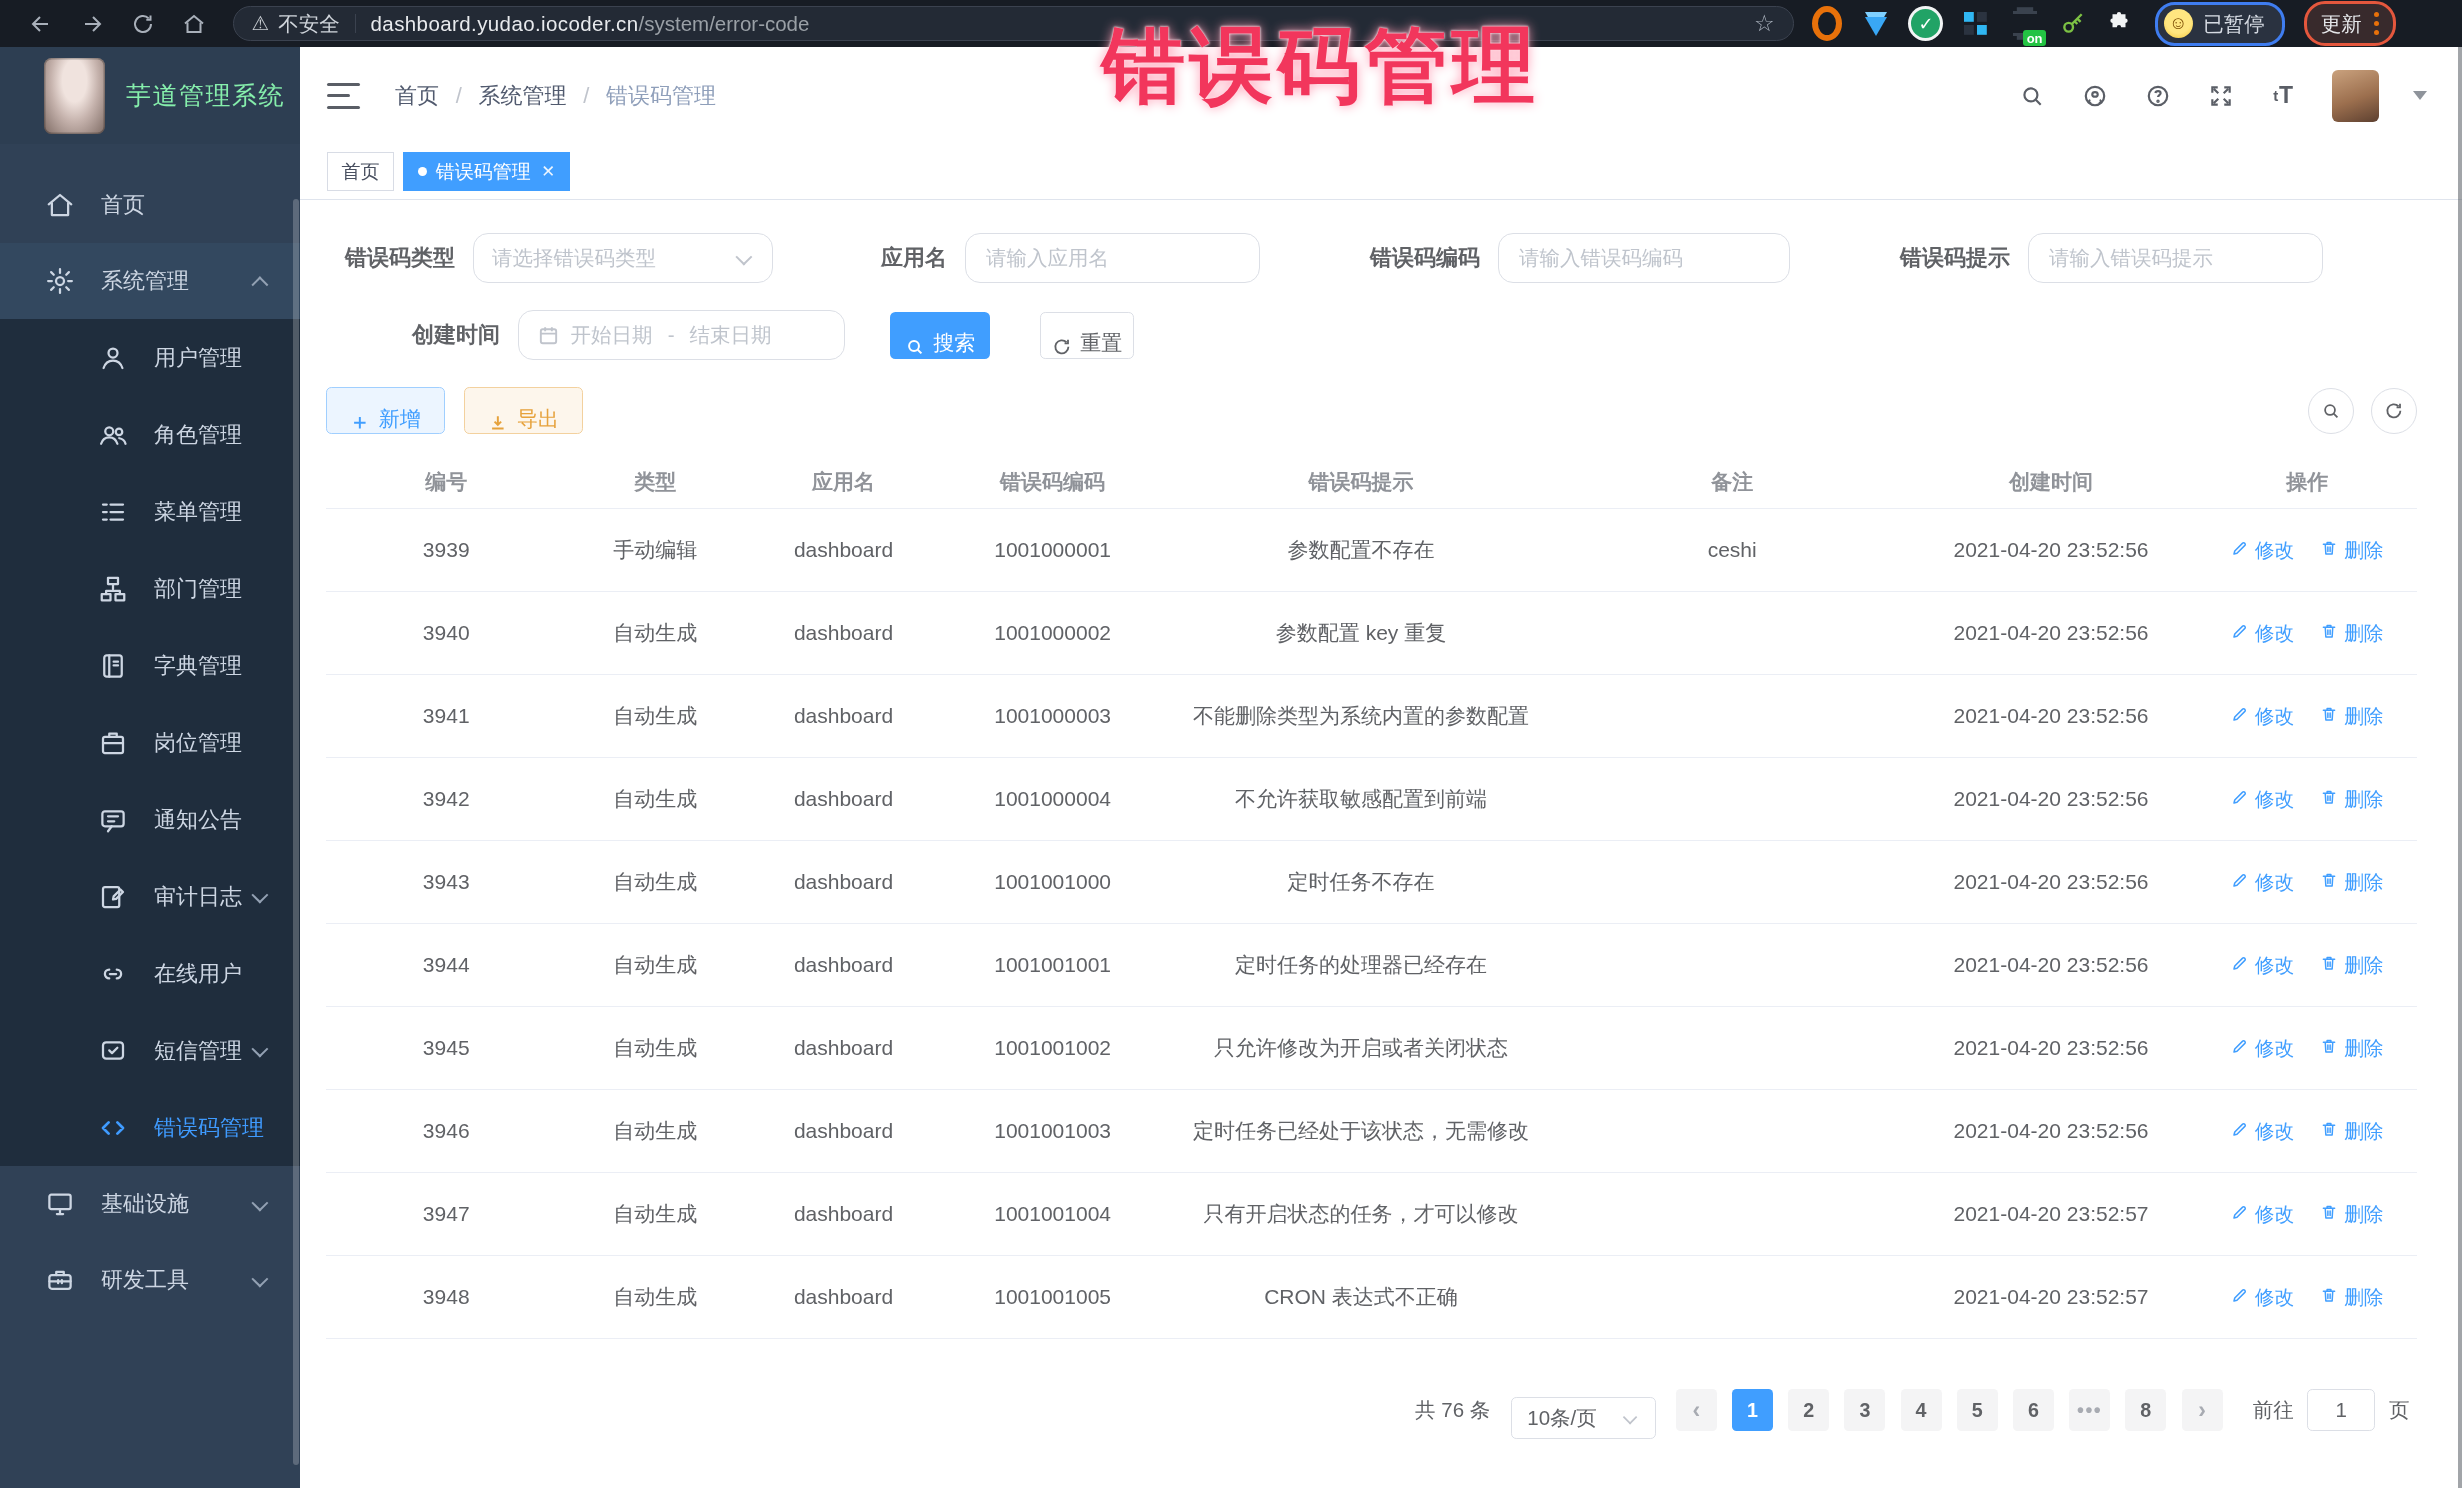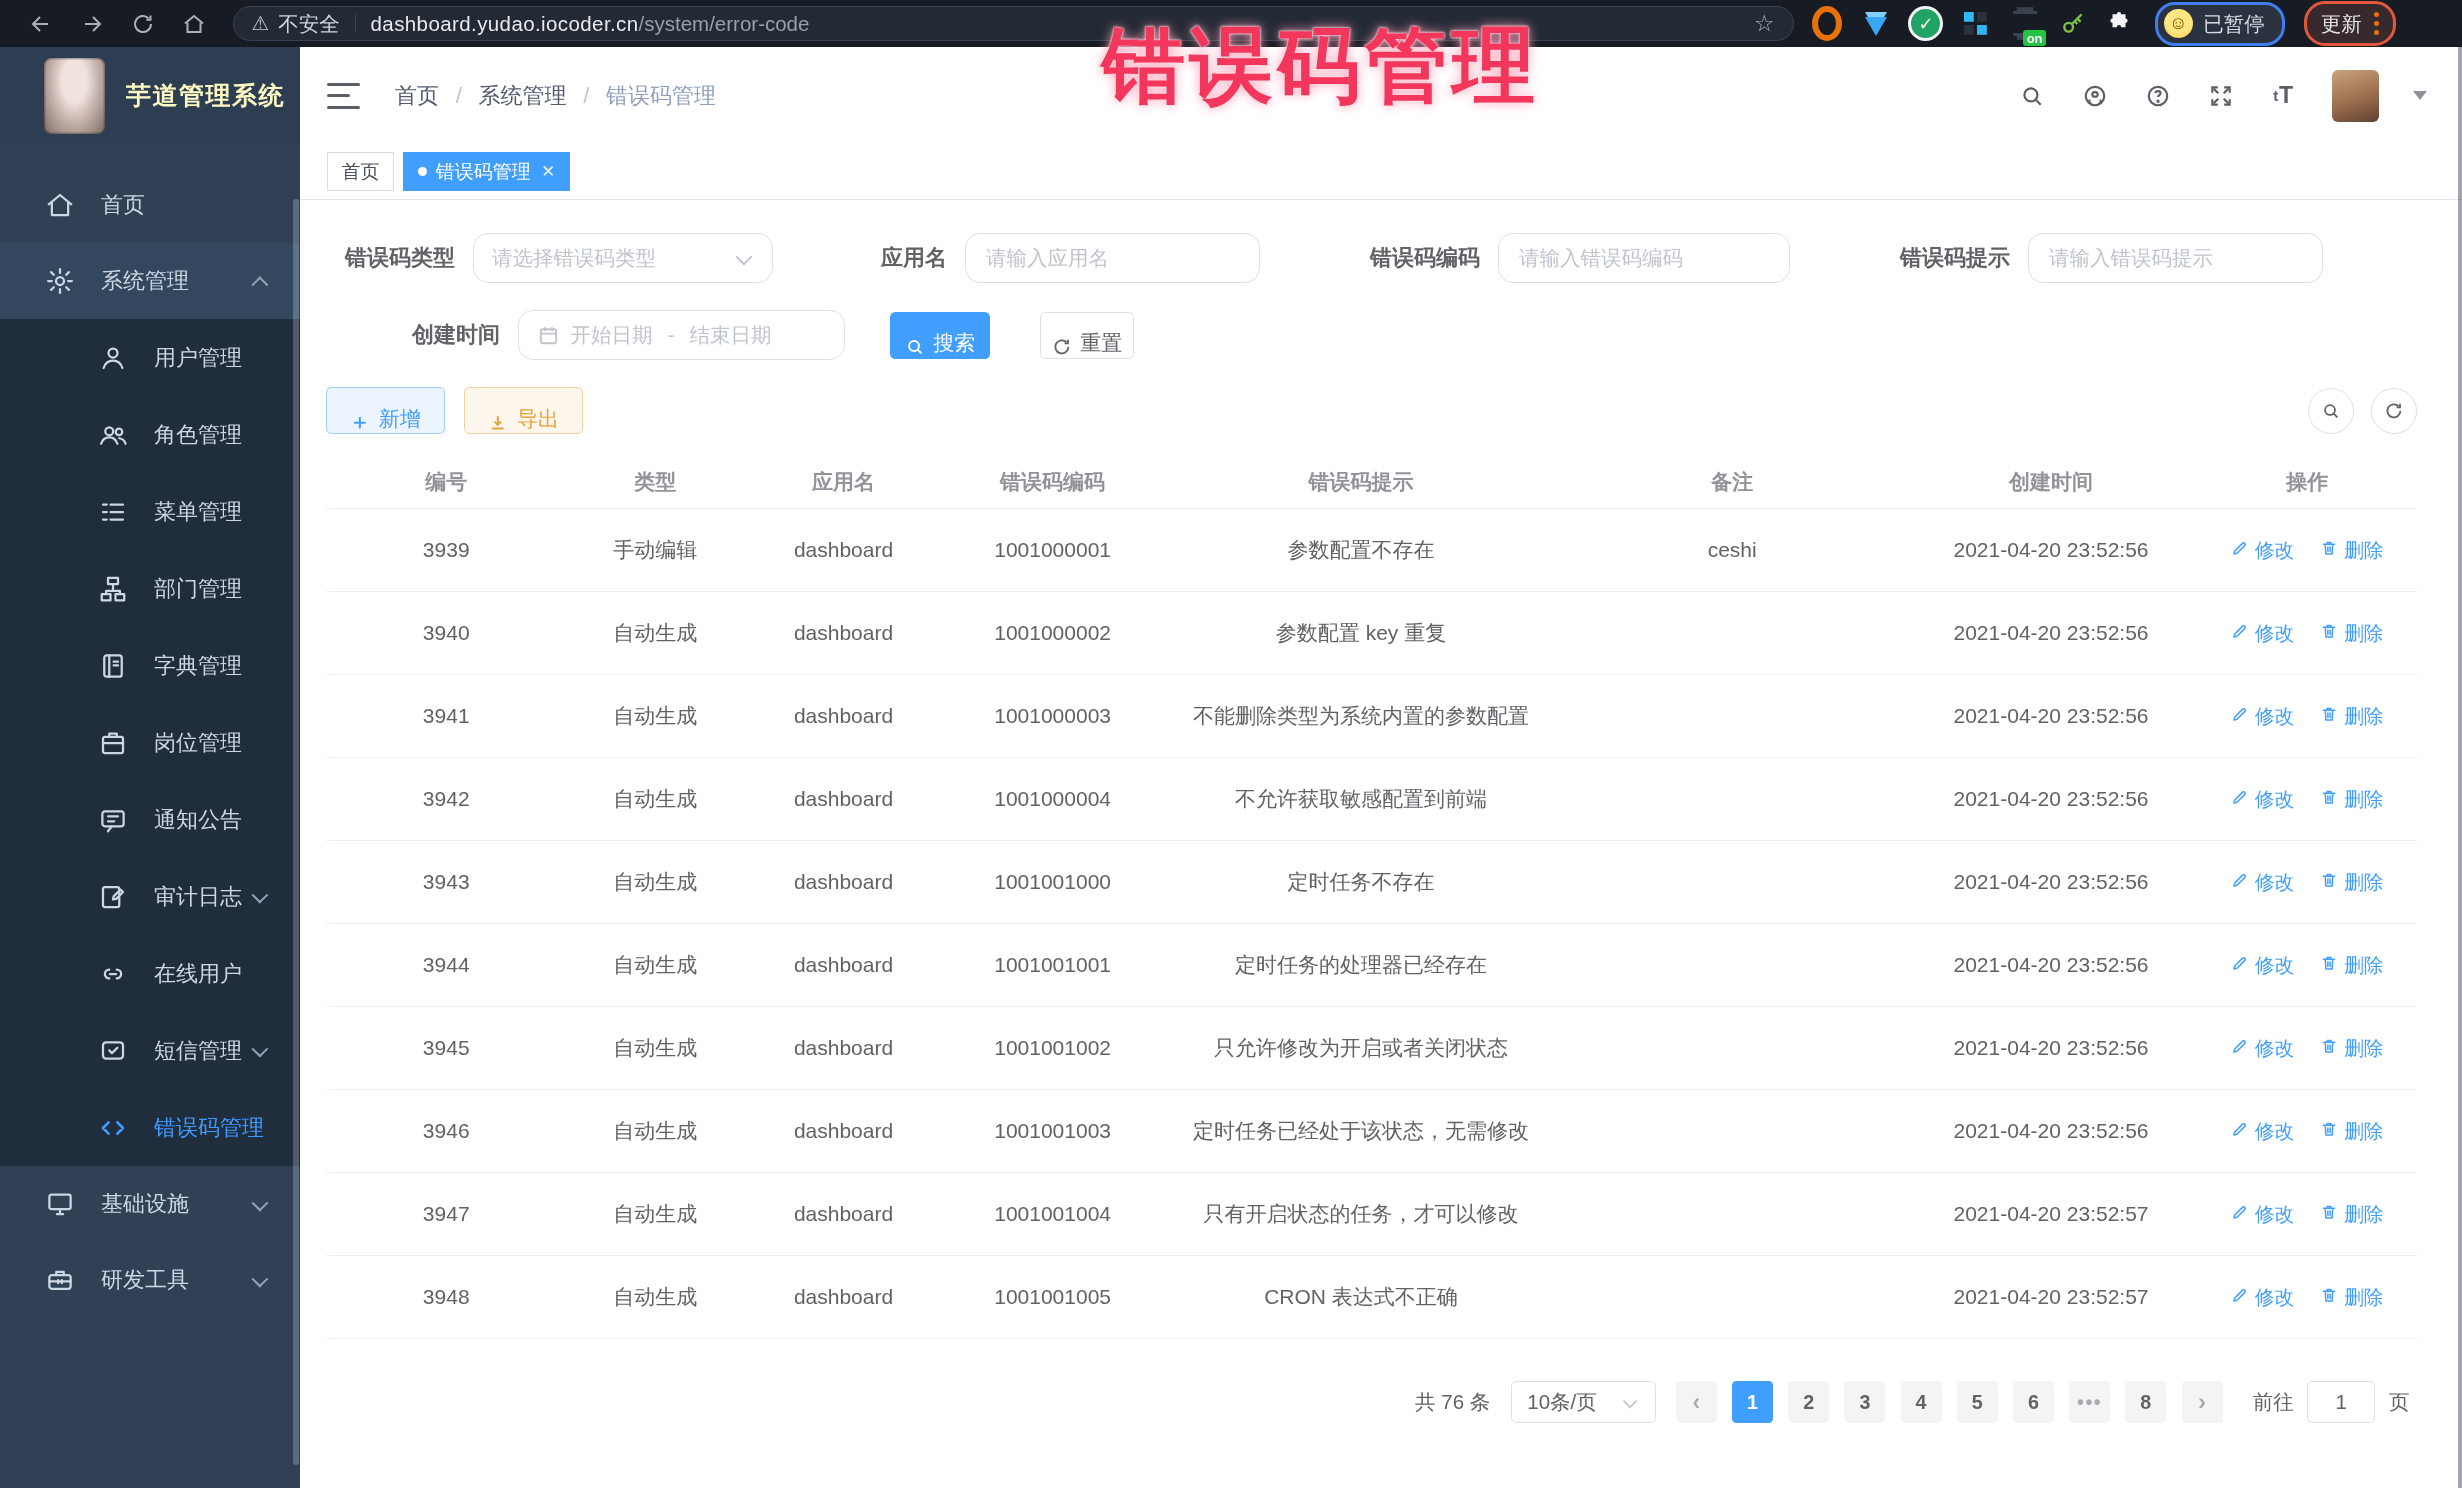--- a/index.html
+++ b/index.html
@@ -49,21 +49,21 @@
               color:#f2365c;text-shadow:0 0 3px #ffe3ea,0 0 12px #ff9db4,0 0 1.5px #fff;white-space:nowrap;pointer-events:none;}
 
   
   .app{display:flex;height:1441px;}
   .sidebar{position:relative;width:300px;flex:none;background:#304156;display:flex;flex-direction:column;}
   .sidebar::after{content:"";position:absolute;top:152px;right:1.5px;width:5.3px;bottom:23px;background:rgba(255,255,255,.22);border-radius:3px;}
   .logo-row{height:97px;display:flex;align-items:center;padding-left:44px;gap:21px;background:#2d3e52;}
   .logo-img{width:61px;height:76px;border-radius:7.6px;flex:none;
             background:radial-gradient(ellipse at 50% 30%,#f0e3de 0 28%,#c5b2ac 55%,#7d6a63 100%);
             box-shadow:inset 0 0 0 1.5px rgba(0,0,0,.25);}
-  .logo-title{color:#fef9c3;font-size:25px;font-weight:bold;letter-spacing:1.5px;}
+  .logo-title{color:#86efac;font-size:25px;font-weight:normal;letter-spacing:1.5px;}
   .menu{flex:1;padding-top:23px;}
   .m-item{height:76px;display:flex;align-items:center;padding:0 30px 0 45px;color:#cdd6e3;font-size:22px;cursor:pointer;}
   .m-item .ic{width:30px;height:30px;margin-right:26px;flex:none;color:#cdd6e3;}
   .m-item .ic svg{width:30px;height:30px;}
   .m-item.open-title{background:#33485f;}
   .m-item.sub{background:#1f2d3d;padding-left:98px;height:77px;}
   .m-item.active{color:#3f9bff;}
   .m-item.active .ic{color:#3f9bff;}
   .m-label{flex:1;}
   .chev{width:18px;height:18px;position:relative;flex:none;}
@@ -132,21 +132,21 @@
   .tr{display:flex;align-items:center;min-height:82px;border-bottom:1.5px solid #ebeef5;background:#fff;}
   .td{font-size:21px;color:#606266;text-align:center;box-sizing:border-box;padding:7.6px;word-break:break-all;}
   .c0{width:11.5%;} .c1{width:8.5%;} .c2{width:9.5%;} .c3{width:10.5%;} .c4{width:19%;} .c5{width:16.5%;} .c6{width:14%;} .c7{width:10.5%;}
   .op-link{color:#409eff;font-size:19.7px;display:inline-flex;align-items:center;gap:6px;cursor:pointer;}
   .op-link svg{width:18px;height:18px;}
   .op-link + .op-link{margin-left:26px;}
 
   
   .pager{display:flex;align-items:center;justify-content:flex-end;margin:42px 7.6px 0 0;color:#606266;font-size:20.5px;}
   .total{margin-right:21px;}
-  .psize{width:145px;height:42px;border:0.8px solid #dcdfe6;border-radius:5.3px;display:flex;align-items:center;justify-content:space-between;padding:18px 15px;box-sizing:border-box;cursor:pointer;}
+  .psize{width:145px;height:42px;border:0.8px solid #dcdfe6;border-radius:5.3px;display:flex;align-items:center;justify-content:space-between;padding:18px 15px;box-sizing:border-box;cursor:pointer;margin-top:16px;}
   .psize .chev{transform:scale(.85);}
   .psize .chev::before{border-color:#c0c4cc;}
   .pbtns{display:flex;align-items:center;margin:0 12px;}
   .pbtn{min-width:41px;height:42px;border-radius:4.5px;background:#f4f4f5;color:#606266;font-weight:bold;font-size:19.7px;
         display:flex;align-items:center;justify-content:center;margin:0 7.6px;cursor:pointer;padding:0 4.5px;box-sizing:border-box;}
   .pbtn.arrow{color:#a8abb2;font-size:23px;}
   .pbtn.active{background:#409eff;color:#fff;}
   .pbtn.dots{letter-spacing:1.5px;color:#a8abb2;}
   .goto{display:flex;align-items:center;gap:13.6px;margin-left:10.6px;}
   .goto input{width:68px;height:42px;border:0.8px solid #dcdfe6;border-radius:5.3px;text-align:center;font-size:20.5px;color:#606266;outline:none;box-sizing:border-box;font-family:inherit;}

